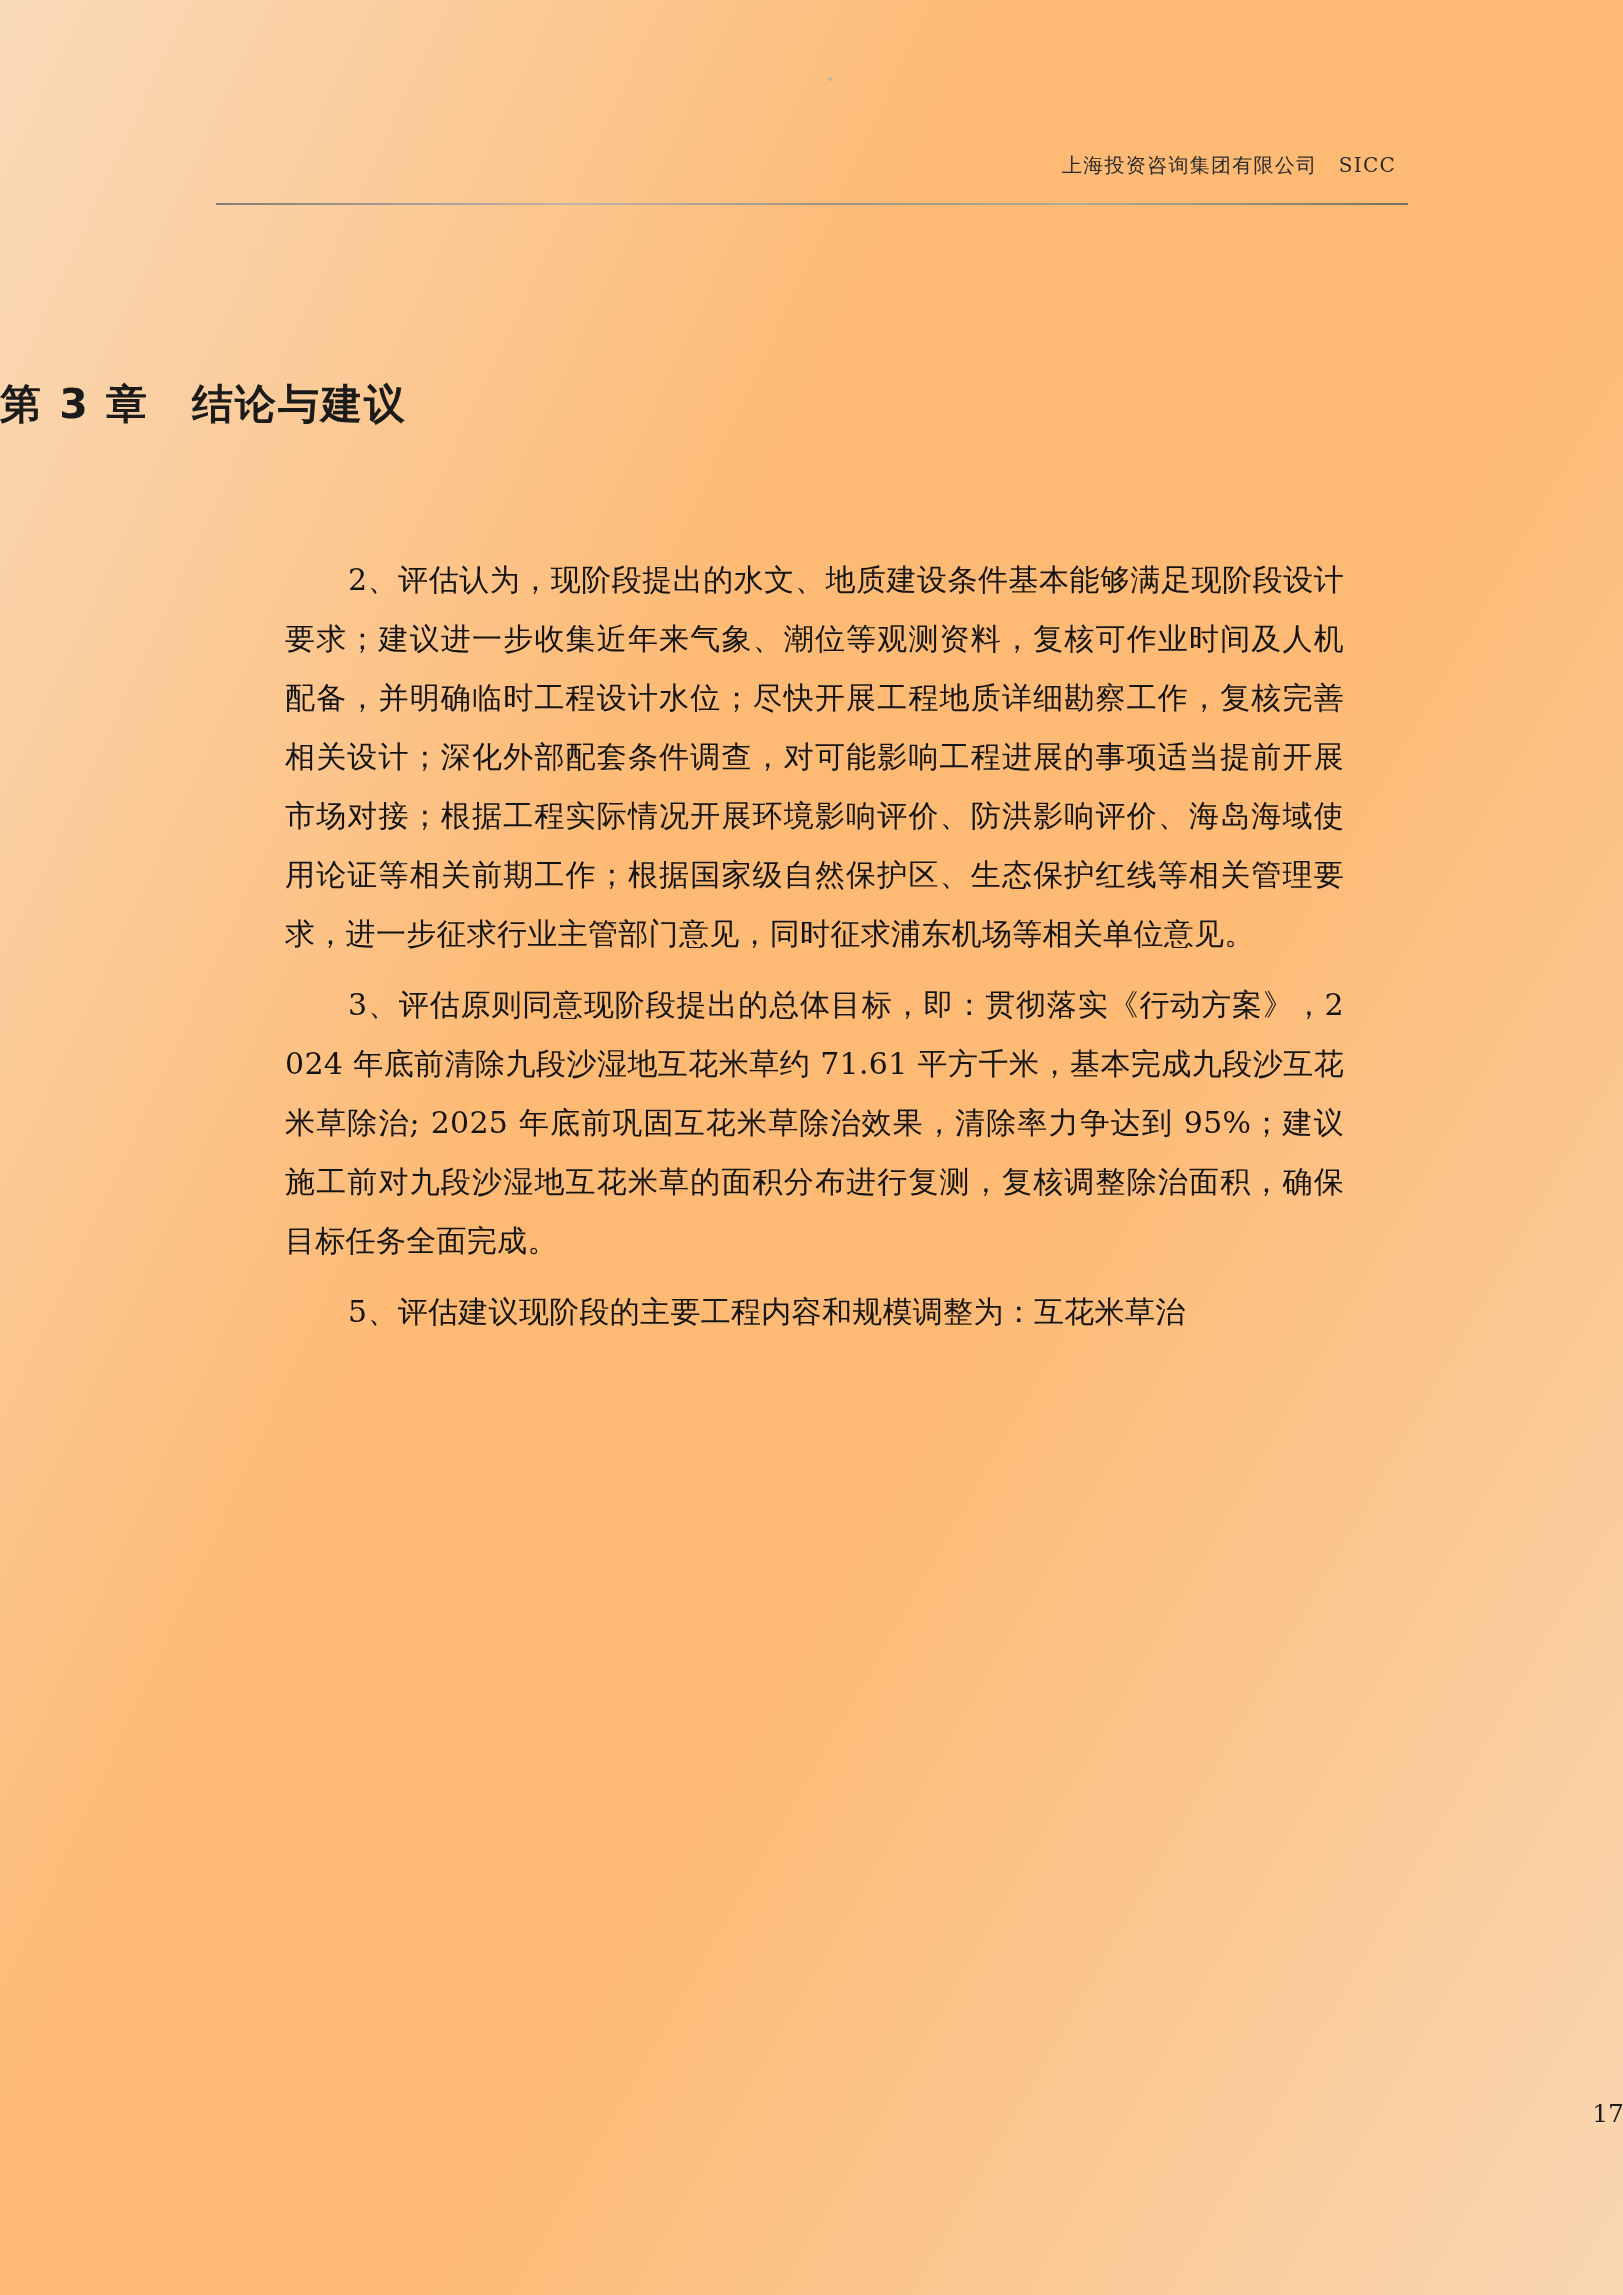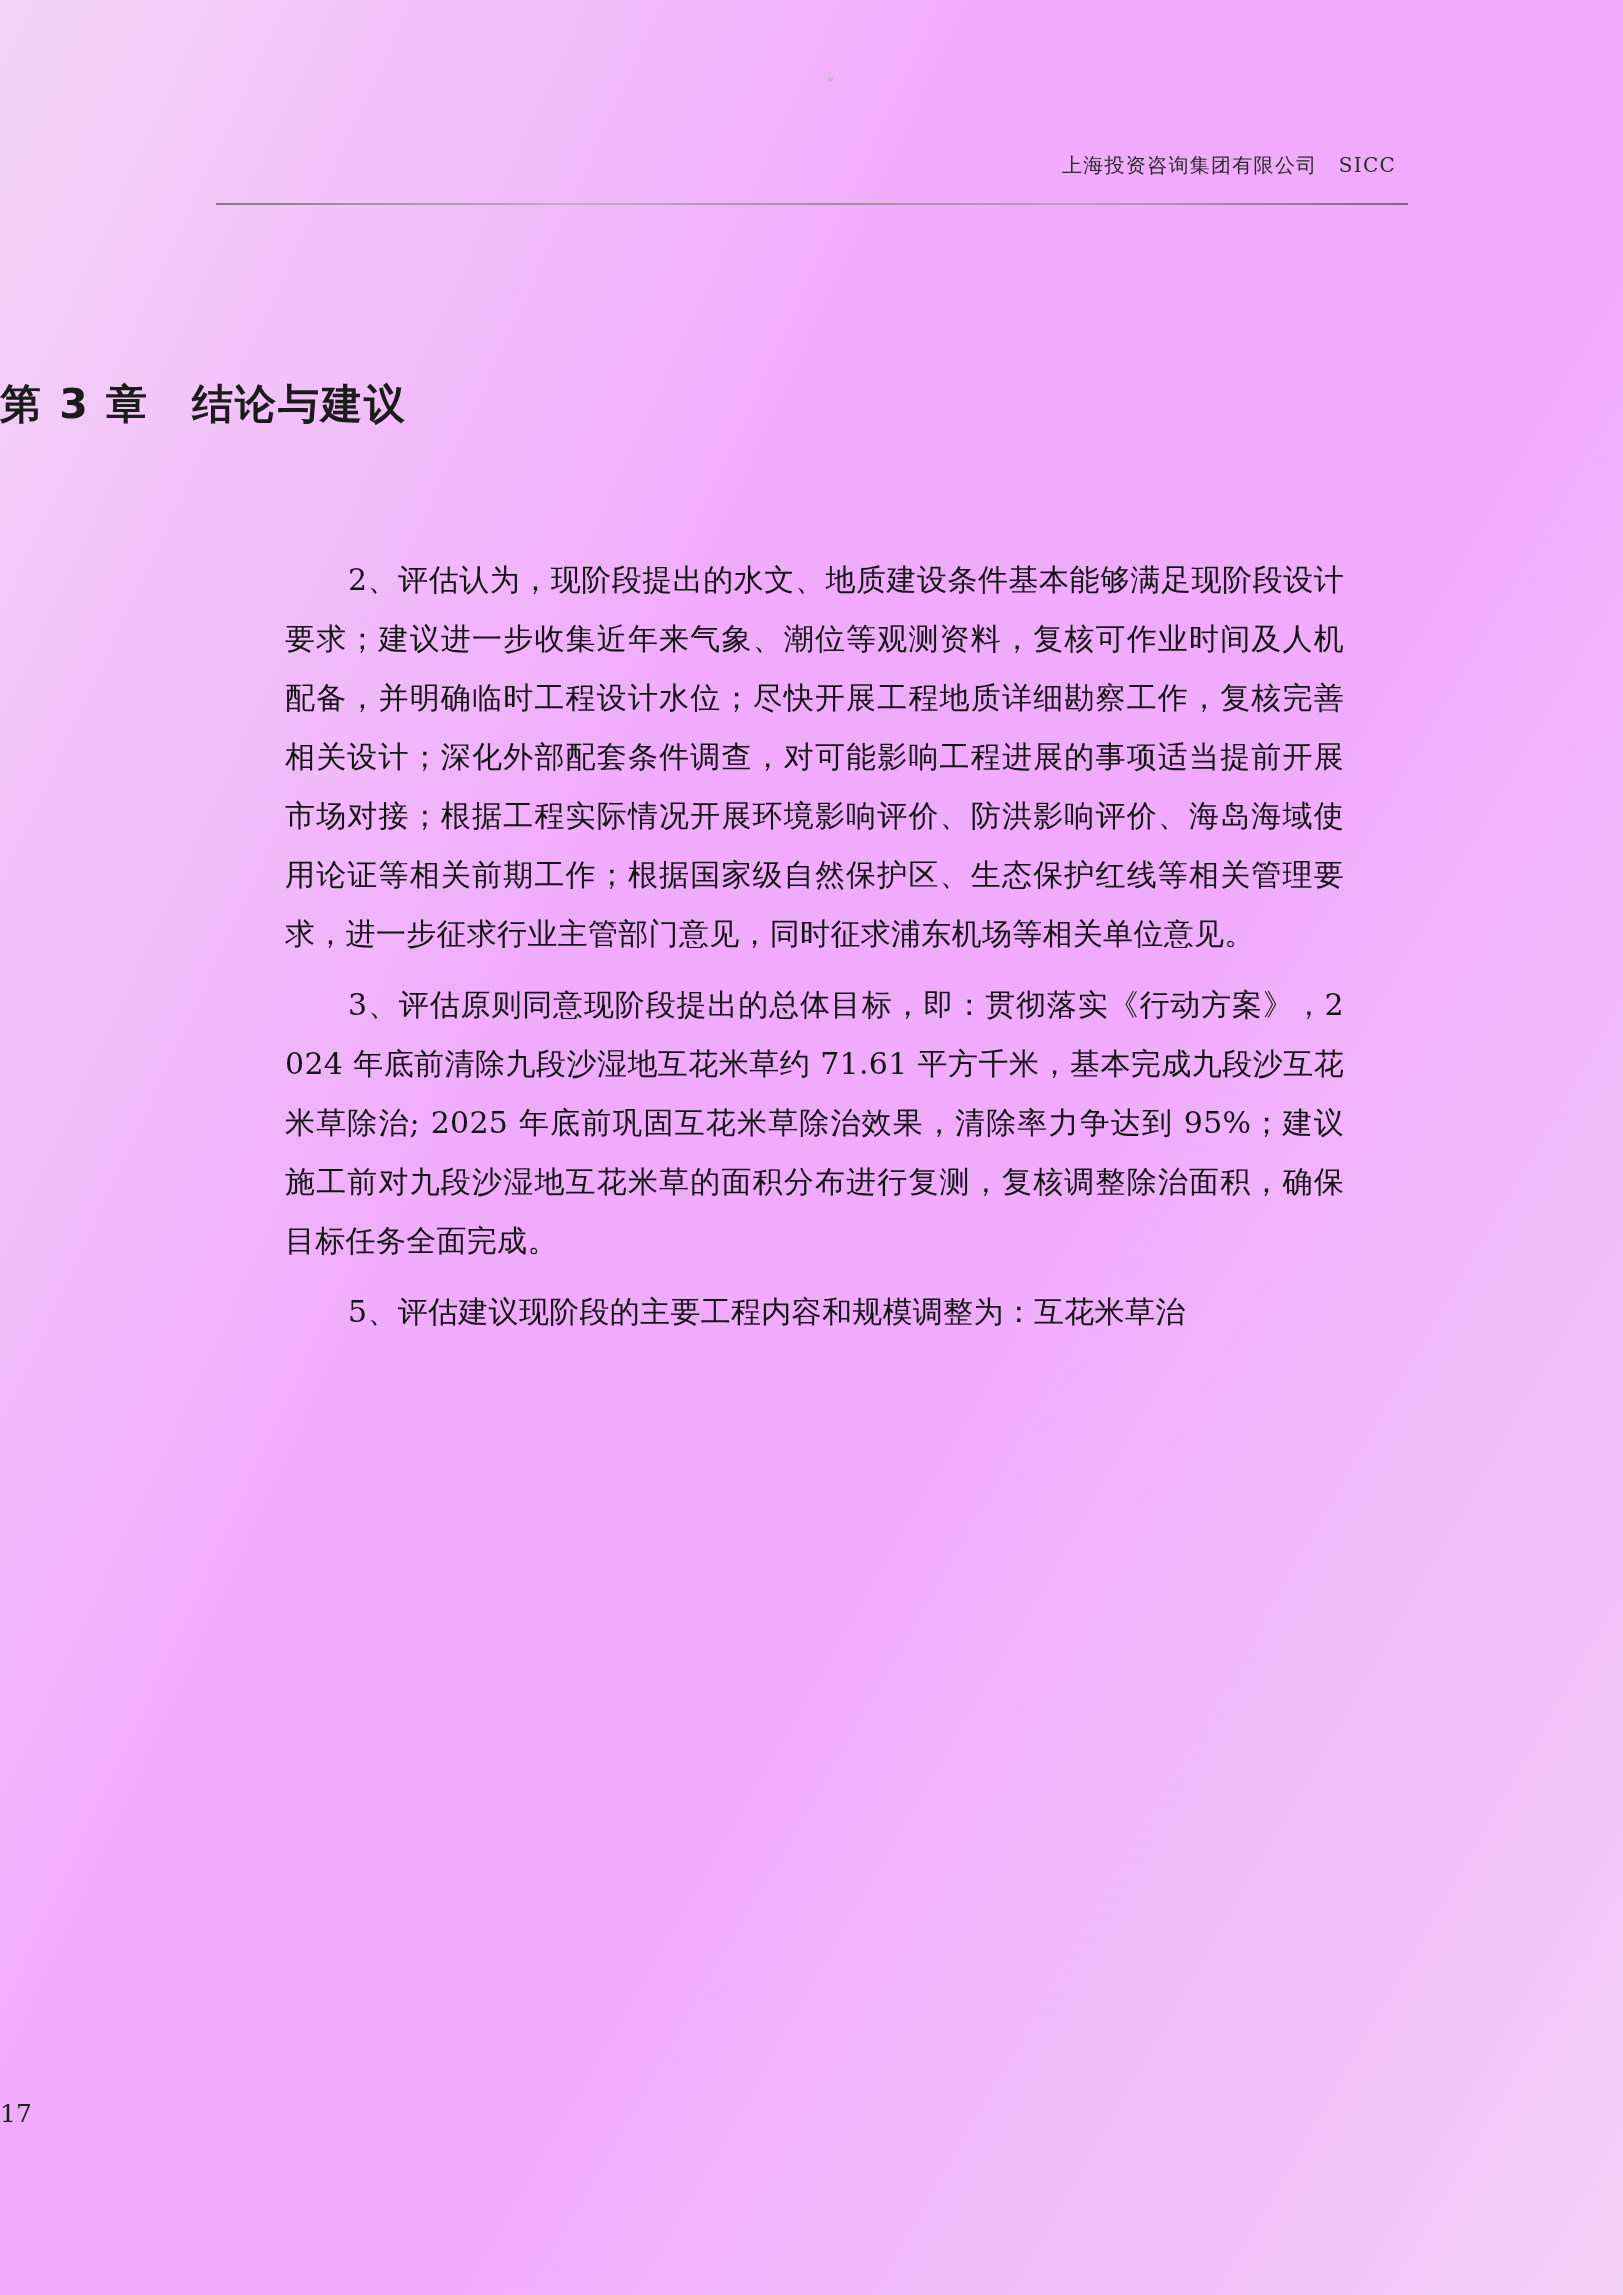--- a/index.html
+++ b/index.html
@@ -7,21 +7,21 @@
     padding: 0;
     background: #ffffff;
   }
   body {
     font-family: "DejaVu Serif", "Liberation Serif", serif;
   }
   .page {
     position: relative;
     width: 1624px;
     height: 2295px;
-    background: #f0abfc;
+    background: #fdba74;
     box-sizing: border-box;
     overflow: hidden;
   }
 
   
   .page::before {
     content: "";
     position: absolute;
     inset: 0;
     background:
@@ -111,21 +111,21 @@
     word-break: break-all;
   }
   p.para:last-child { margin-bottom: 0; }
 
   
   .page-number {
     position: absolute;
     top: 2099px;
     left: 0;
     width: 100%;
-    text-align: left;
+    text-align: right;
     font-family: "DejaVu Serif", "Liberation Serif", serif;
     font-size: 25px;
     color: #1d1d1d;
   }
 </style>
 </head>
 <body>
 
 <div class="page">
   <div class="content">

